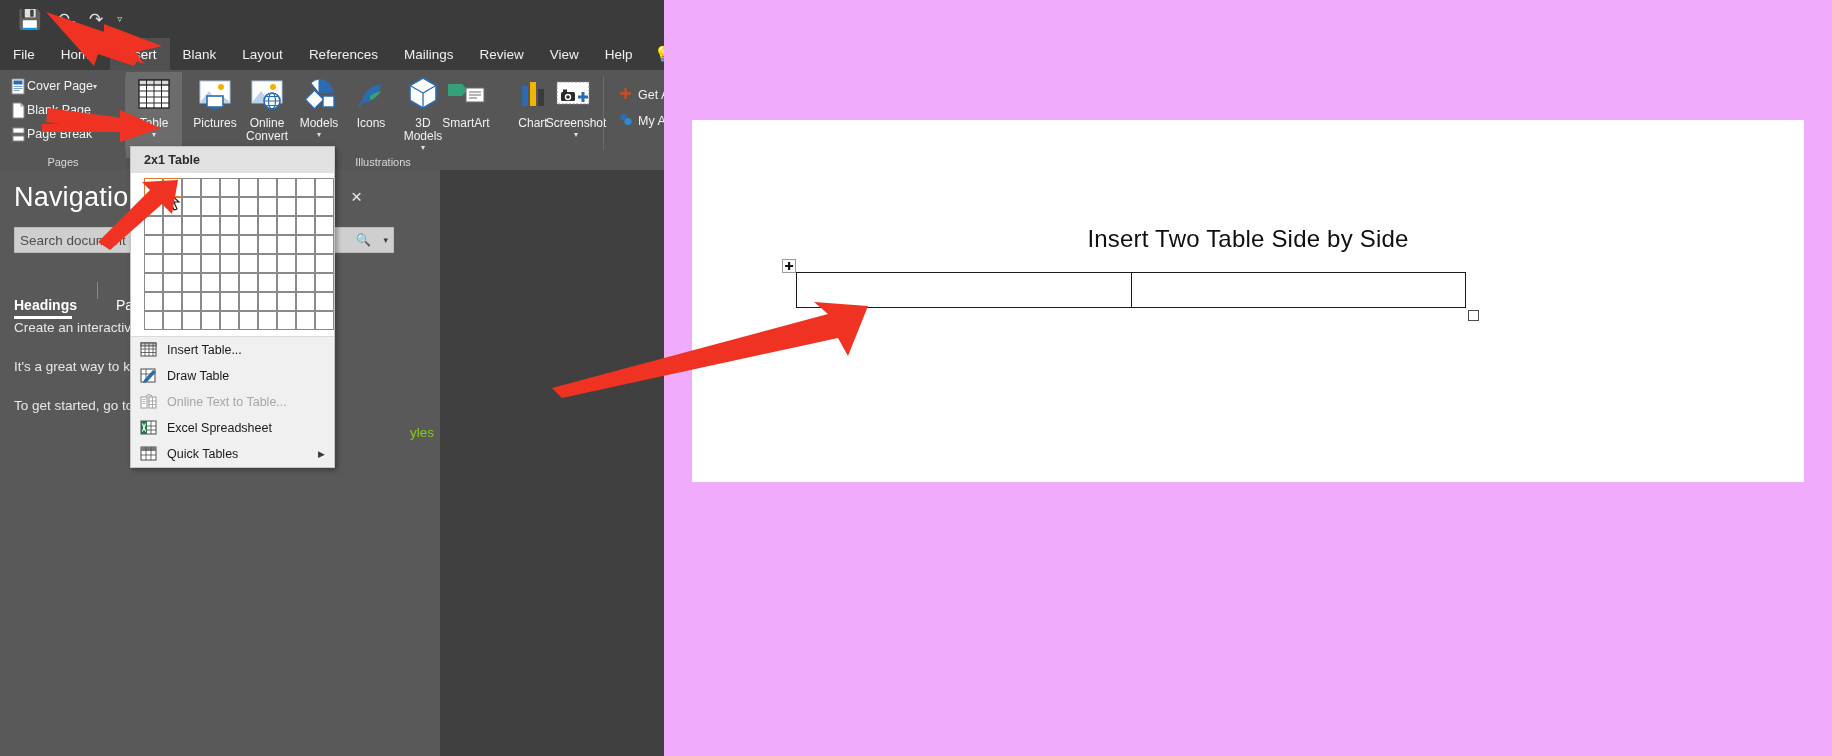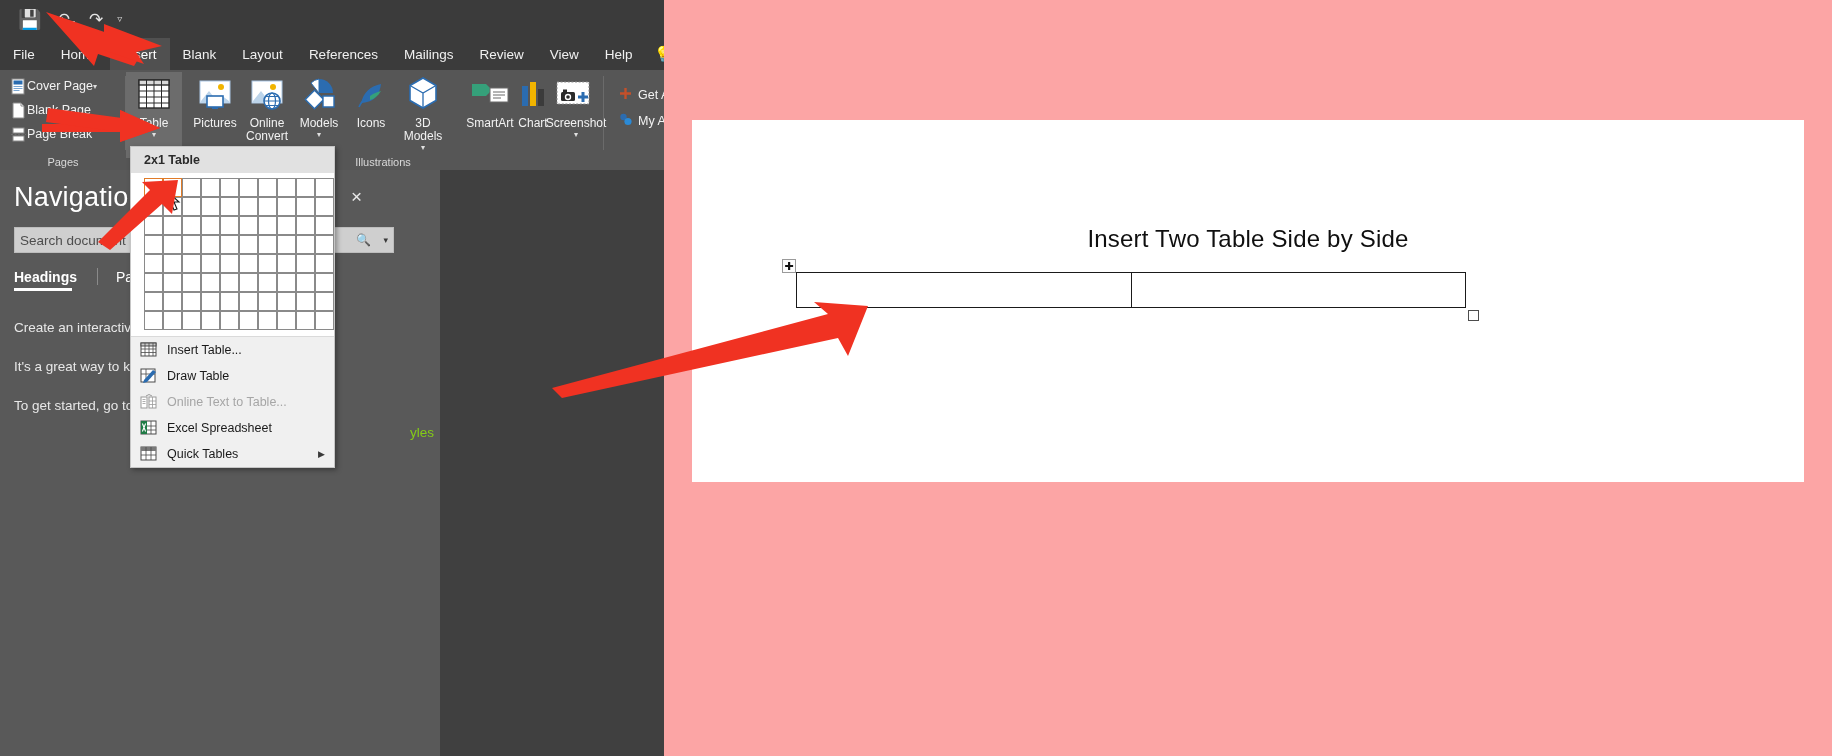--- a/index.html
+++ b/index.html
@@ -103,21 +103,21 @@
   #nav-search .mag {
     position:absolute; right:22px; color:#5a5a5a; font-size:12px;
   }
   #nav-search .arw {
     position:absolute; right:5px; color:#3a3a3a; font-size:9px;
   }
   #nav-tabs {
     position:absolute; left:14px; top:98px; display:flex; align-items:center; gap:0;
   }
   #nav-tabs .ntab {
-    font-size:14px; color:#ffffff; padding:0 20px 6px 0; cursor:pointer; position:relative;
+    font-size:14px; color:#ffffff; padding:0 20px 6px 0; cursor:pointer; position:relative;margin-top:29px;
   }
   #nav-tabs .ntab.active { font-weight:bold; }
   #nav-tabs .ntab.active:after {
     content:""; position:absolute; left:0; bottom:0; width:58px; height:3px; background:#ffffff;
   }
   .ntab-div { width:1px; height:17px; background:#8a8a8a; margin:0 18px 6px 0; }
   #nav-body {
     position:absolute; left:14px; top:148px; right:10px;
     font-size:13.5px; color:#e8e8e8; line-height:20px;
   }
@@ -150,21 +150,21 @@
   .dd-sub { margin-left:auto; margin-right:9px; font-size:9px; color:#3a3a3a; }
 
   
   #grid-cursor {
     position:absolute; left:166px; top:190px; width:16px; height:22px; z-index:50;
     pointer-events:none;
   }
 
   
   #doc-outer {
-    position:absolute; left:664px; top:0; width:1168px; height:756px; background:#fca5a5;
+    position:absolute; left:664px; top:0; width:1168px; height:756px; background:#f0abfc;
   }
   #doc-page {
     position:absolute; left:28px; top:120px; width:1112px; height:362px;
     background:#ffffff;
   }
   #doc-title {
     position:absolute; left:0; right:0; top:105px; text-align:center;
     font-size:24px; color:#0f0f0f; letter-spacing:.2px;
   }
   #doc-table {
@@ -346,21 +346,21 @@
       <div class="big-btn" style="left:212px;">
         <span class="bicon">
           <svg width="40" height="40" viewBox="0 0 40 40">
             <path d="M20 4l13 7.5v15L20 34 7 26.5v-15z" fill="#fff" stroke="#2b6cb0" stroke-width="1.6"></path>
             <path d="M7 11.5L20 19l13-7.5M20 19v15" fill="none" stroke="#2b6cb0" stroke-width="1.3"></path>
           </svg>
         </span>
         <span class="blabel">3D Models</span>
         <span class="bcaret">▾</span>
       </div>
-      <div class="big-btn wide" style="left:276px;">
+      <div class="big-btn wide" style="left:252px;">
         <span class="bicon">
           <svg width="44" height="40" viewBox="0 0 44 40">
             <path d="M4 10h14l6 6-6 6H4z" fill="#35a07a"></path>
             <rect x="22" y="14" width="18" height="14" fill="#fff" stroke="#6b6b6b"></rect>
             <path d="M25 18h12M25 21h12M25 24h8" stroke="#6b6b6b"></path>
           </svg>
         </span>
         <span class="blabel">SmartArt</span>
       </div>
       <div class="big-btn" style="left:322px;">

